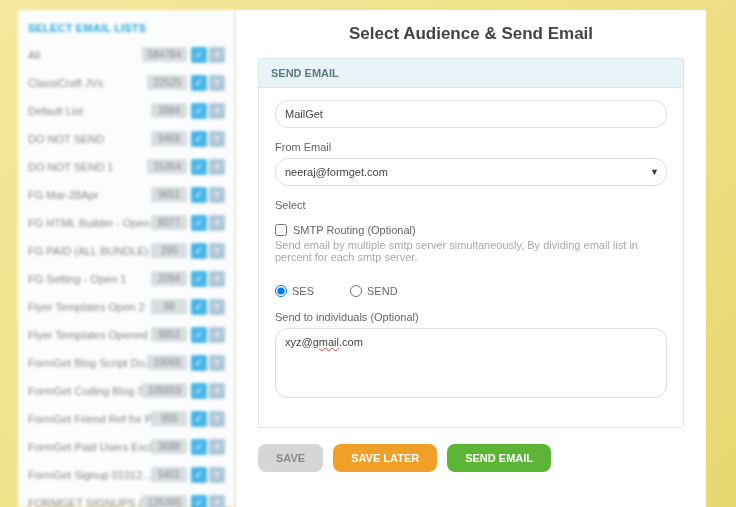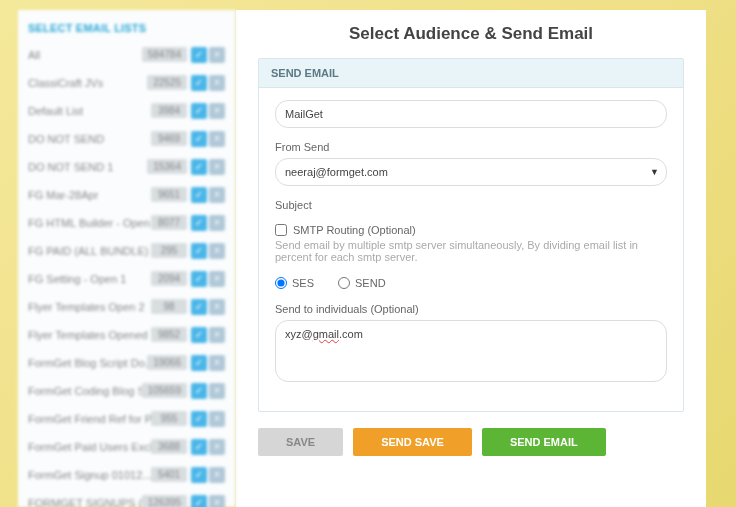--- a/index.html
+++ b/index.html
@@ -115,55 +115,55 @@
   .select-caret {
     position: absolute;
     right: 8px;
     top: 50%;
     transform: translateY(-50%);
     font-size: 9px;
     color: #333;
     pointer-events: none;
   }
   .field-group { margin-bottom: 13px; }
-  .field-textarea { height: 62px; resize: none; }
+  .field-textarea { height: 70px; resize: none; }
   .checkbox-row {
     display: flex;
     align-items: flex-end;
     gap: 6px;
     font-size: 11px;
     color: #666;
   }
   .checkbox-row input[type=checkbox] { width: 12px; height: 12px; }
   .help-text {
     font-size: 11px;
     color: #aaa;
     margin-top: 3px;
   }
   .radio-group {
     display: flex;
-    gap: 24px;
-    margin: 14px 0 14px;
+    gap: 36px;
+    margin: 22px 0 14px;
     font-size: 11px;
     color: #666;
   }
   .radio-opt { display: flex; align-items: center; gap: 5px; }
   .radio-opt input[type=radio] { width: 12px; height: 12px; }
   .button-row {
     margin-top: 16px;
     display: flex;
     gap: 10px;
   }
   .btn {
     border: none;
-    padding: 8px 28px;
+    padding: 8px 18px;
     font-size: 11px;
     font-weight: 600;
     cursor: pointer;
-    border-radius: 2px;
+    border-radius: 8px;
     color: #fff;
   }
   .btn-save { background: #d6d6d6; color: #888; }
   .btn-later { background: #f0a028; }
   .btn-send { background: #5cb535; }
   .squiggle {
     text-decoration: underline wavy #e04040 1px;
   }
 </style>
 </head>
@@ -318,31 +318,31 @@
 
     <div class="panel">
       <div class="panel-header">SEND EMAIL</div>
       <div class="panel-body">
 
         <div class="field-group">
           <input class="field-input" value="MailGet" style="">
         </div>
 
         <div class="field-group">
-          <div class="field-label">From Send</div>
+          <div class="field-label">From Email</div>
           <div class="select-wrap">
             <select class="field-select">
               <option>neeraj@formget.com</option>
             </select>
             <span class="select-caret">▼</span>
           </div>
         </div>
 
         <div class="field-group">
-          <div class="field-label">Subject</div>
+          <div class="field-label">Select</div>
         </div>
 
         <div class="field-group">
           <label class="checkbox-row">
             <input type="checkbox" style="">
             <span>SMTP Routing (Optional)</span>
           </label>
           <div class="help-text">Send email by multiple smtp server simultaneously, By dividing email list in percent for each smtp server.</div>
         </div>
 
@@ -360,18 +360,18 @@
         <div class="field-group" style="margin-bottom:13px">
           <div class="field-label">Send to individuals (Optional)</div>
           <div class="field-textarea" contenteditable="true" style=""><span>xyz@</span><span class="squiggle">gmail</span><span>.com</span></div>
         </div>
 
       </div>
     </div>
 
     <div class="button-row">
       <button class="btn btn-save">SAVE</button>
-      <button class="btn btn-later">SEND SAVE</button>
+      <button class="btn btn-later">SAVE LATER</button>
       <button class="btn btn-send">SEND EMAIL</button>
     </div>
 
   </main>
 </div>
 
 </body></html>

